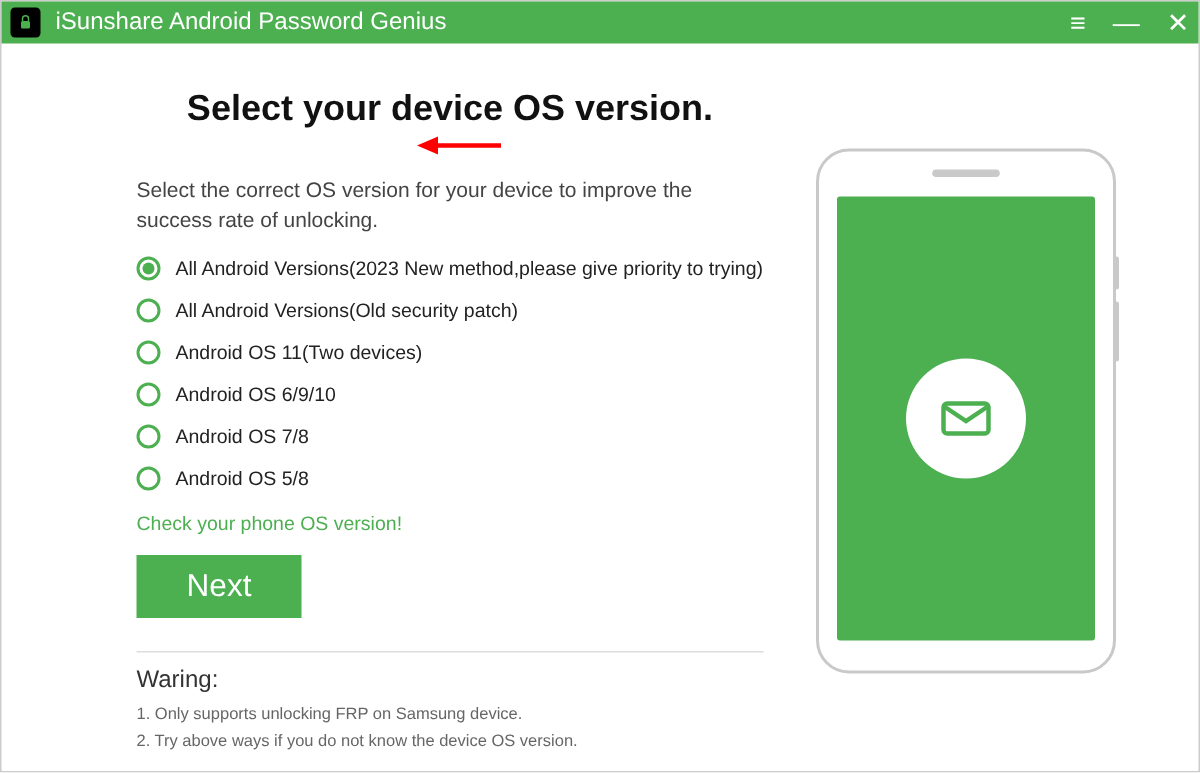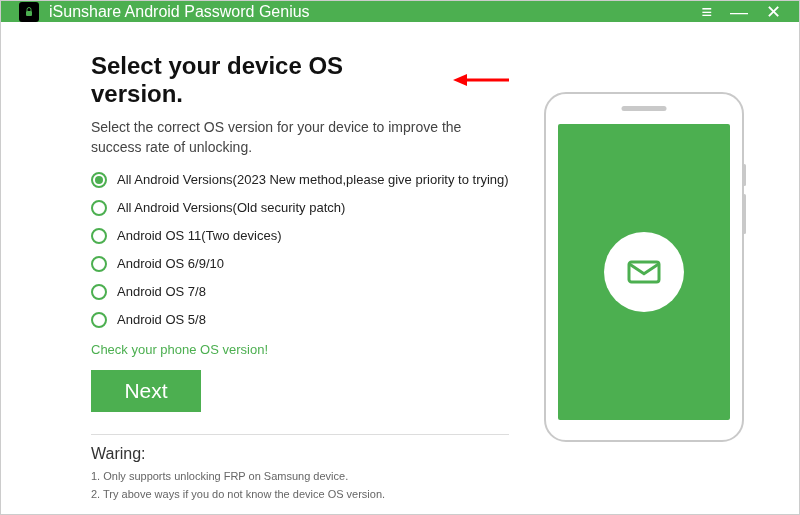--- a/index.html
+++ b/index.html
@@ -1,32 +1,32 @@
 <!DOCTYPE html>
 <html><head>
 <meta charset="utf-8">
 <style>
   * { box-sizing: border-box; margin: 0; padding: 0; }
   body { font-family: "Segoe UI", Arial, sans-serif; background: #fff; }
   .window { width: 800px; height: 515px; border: 1px solid #ccc; display: flex; flex-direction: column; }
   .titlebar {
     height: 34px; background: #4CAF50; color: #fff;
-    display: flex; align-items: center; padding: 0 18px;
+    display: flex; align-items: center; padding: 0 6px;
   }
   .titlebar .logo {
     width: 20px; height: 20px; background: #000; border-radius: 3px;
     display: flex; align-items: center; justify-content: center; margin-right: 10px;
   }
   .titlebar .logo svg { width: 12px; height: 12px; }
   .titlebar .title { font-size: 16px; flex: 1; }
   .win-controls { display: flex; gap: 18px; align-items: center; font-size: 18px; }
   .win-controls span { cursor: pointer; line-height: 1; }
   .content { flex: 1; display: flex; padding: 30px 40px 10px 90px; }
   .left { flex: 1; padding-right: 20px; }
-  .heading-row { display: flex; align-items: center; }
+  .heading-row { display: flex; align-items: center; flex-direction: column; }
   .heading { font-size: 24px; font-weight: 700; color: #111; }
   .arrow { margin-left: 12px; display: inline-flex; }
   .subtitle { font-size: 14px; color: #444; margin-top: 10px; line-height: 1.4; max-width: 400px; }
   .options { margin-top: 14px; display: flex; flex-direction: column; gap: 12px; }
   .radio-row { display: flex; align-items: center; cursor: pointer; }
   .radio {
     width: 16px; height: 16px; border: 2px solid #4CAF50; border-radius: 50%;
     display: inline-flex; align-items: center; justify-content: center; margin-right: 10px;
     flex-shrink: 0;
   }

